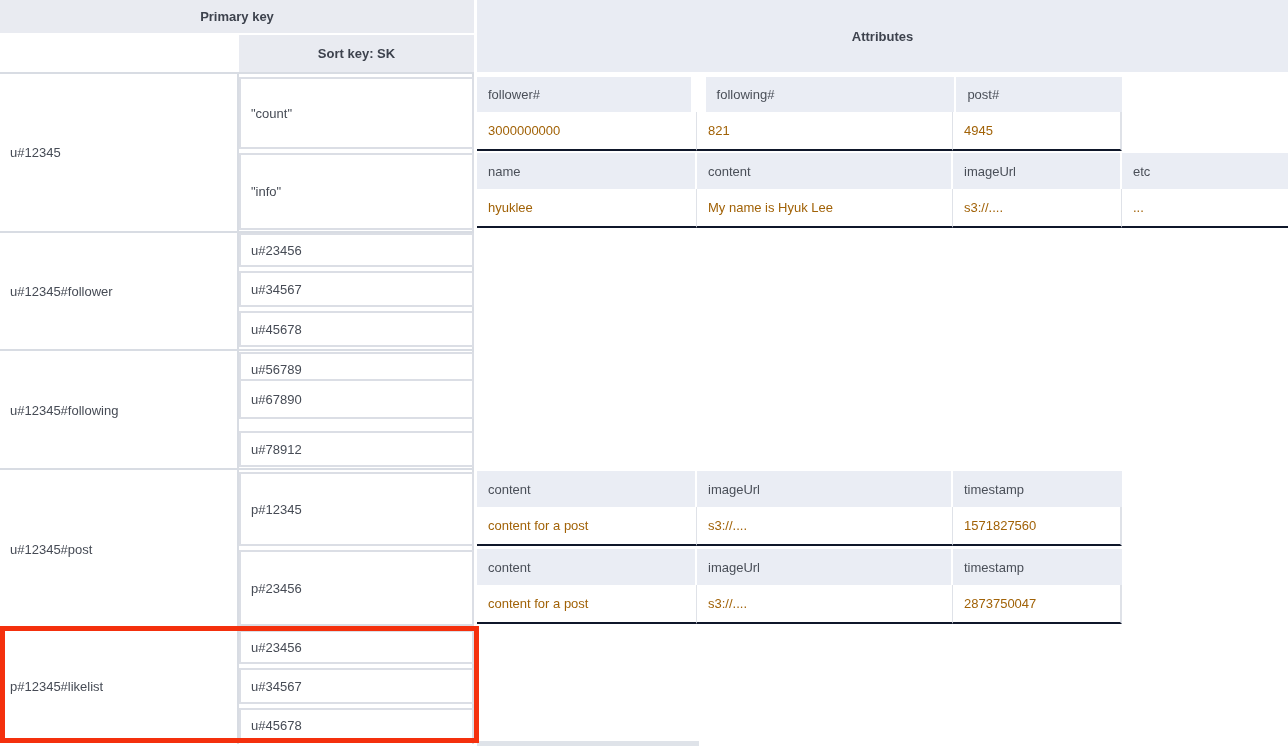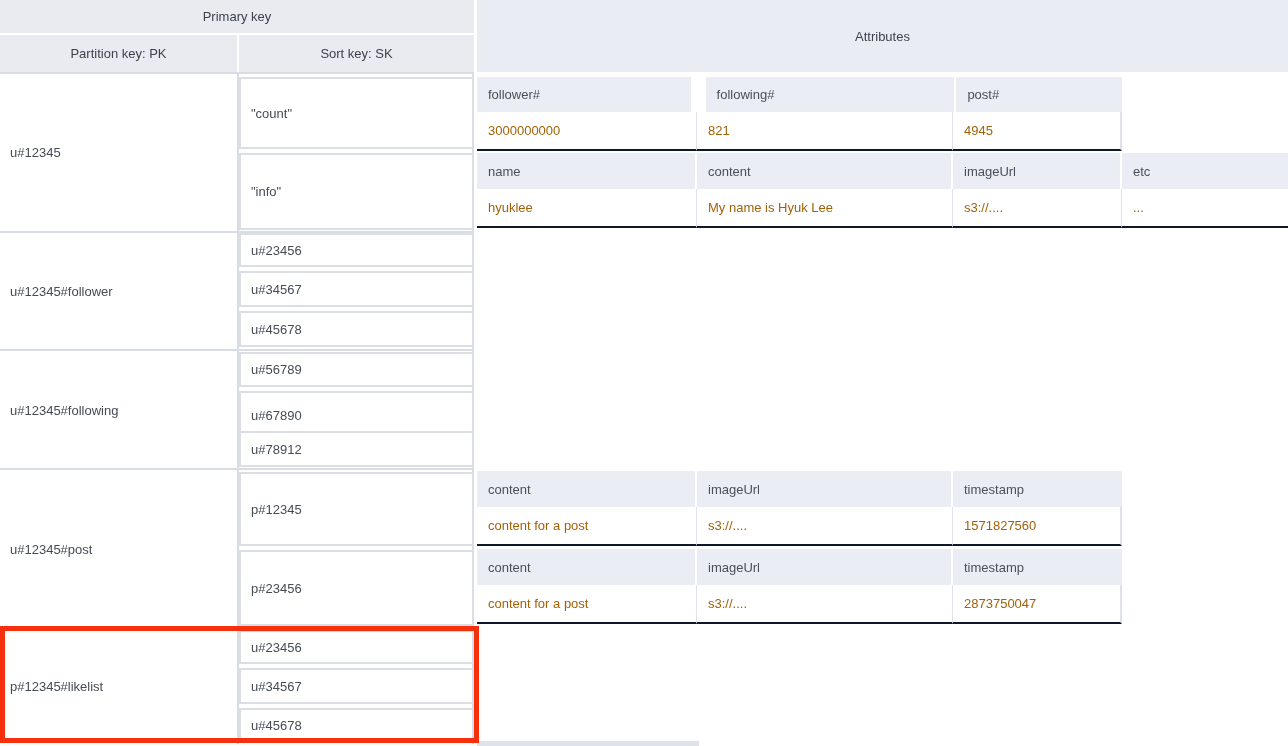--- a/index.html
+++ b/index.html
@@ -10,21 +10,21 @@
     overflow: hidden;
     background: #ffffff;
     font-family: "Liberation Sans", sans-serif;
     font-size: 13px;
     color: #464b55;
   }
   .hdr {
     position: absolute;
     background: #e9ebf1;
     color: #3d424d;
-    font-weight: normal;
+    font-weight: bold;
     display: flex;
     align-items: center;
     justify-content: center;
     box-sizing: border-box;
     text-align: center;
   }
   .hline {
     position: absolute;
     left: 0;
     width: 474px;
@@ -100,21 +100,20 @@
     height: 5px;
     background: #dfe3e9;
   }
 </style>
 </head>
 <body>
 
 <div class="canvas">
 
   <div class="hdr" style="left:0; top:0; width:474px; height:33px;">Primary key</div>
-  <div class="hdr" style="left:0; top:35px; width:237px; height:37px;">Partition key: PK</div>
   <div class="hdr" style="left:239px; top:35px; width:235px; height:37px;">Sort key: SK</div>
   <div class="hdr" style="left:477px; top:0; width:811px; height:72px; background:#e9ecf3;">Attributes</div>
 
   <div class="hline" style="top:72px;"></div>
   <div class="hline" style="top:231px;"></div>
   <div class="hline" style="top:349px;"></div>
   <div class="hline" style="top:468px;"></div>
   <div class="vline" style="left:237px; top:74px; height:670px;"></div>
   <div class="vline" style="left:472px; top:74px; height:670px;"></div>
 
@@ -125,21 +124,21 @@
   <div class="pk-label" style="top:679px;">p#12345#likelist</div>
 
   <div class="sk-cell" style="top:77px; height:72px;">"count"</div>
   <div class="sk-cell" style="top:153px; height:77px;">"info"</div>
 
   <div class="sk-cell" style="top:233px; height:34px;">u#23456</div>
   <div class="sk-cell" style="top:271px; height:36px;">u#34567</div>
   <div class="sk-cell" style="top:311px; height:36px;">u#45678</div>
 
   <div class="sk-cell" style="top:352px; height:35px;">u#56789</div>
-  <div class="sk-cell" style="top:391px; height:48px;">u#67890</div>
+  <div class="sk-cell" style="top:379px; height:40px;">u#67890</div>
   <div class="sk-cell" style="top:431px; height:36px;">u#78912</div>
 
   <div class="sk-cell" style="top:472px; height:74px;">p#12345</div>
   <div class="sk-cell" style="top:550px; height:76px;">p#23456</div>
 
   <div class="sk-cell" style="top:630px; height:34px;">u#23456</div>
   <div class="sk-cell" style="top:668px; height:36px;">u#34567</div>
   <div class="sk-cell" style="top:708px; height:34px;">u#45678</div>
 
   <div class="attr-table" style="left:477px; top:77px; width:645px;">

